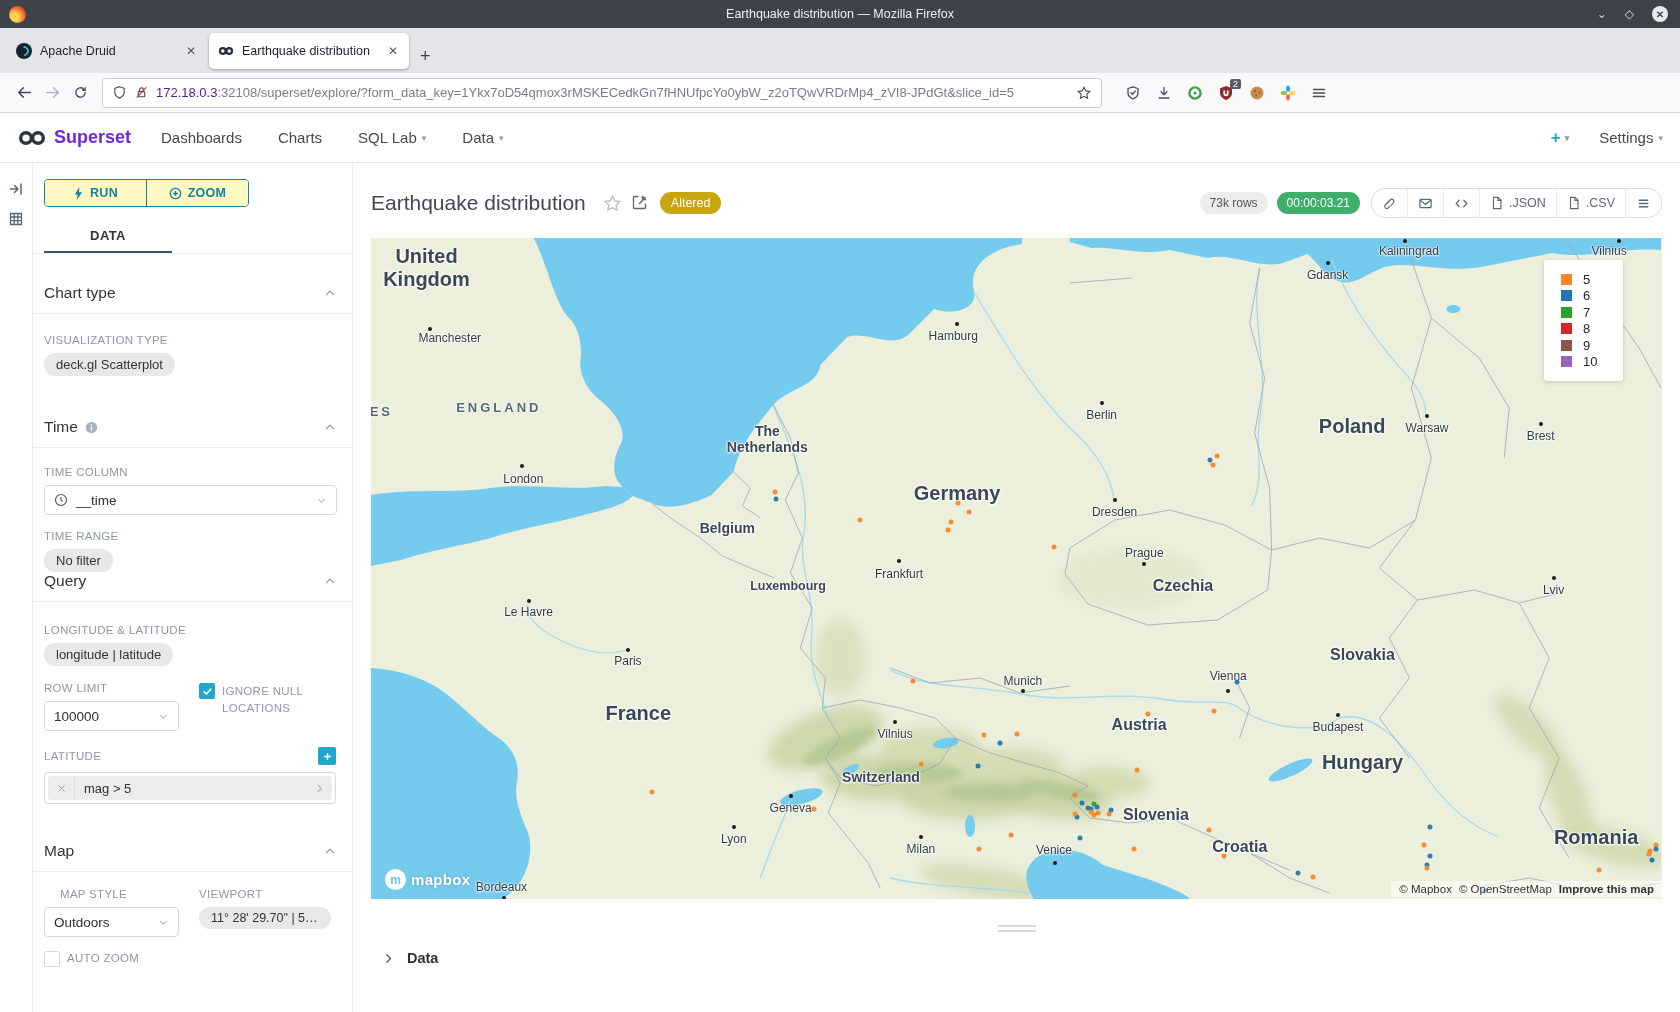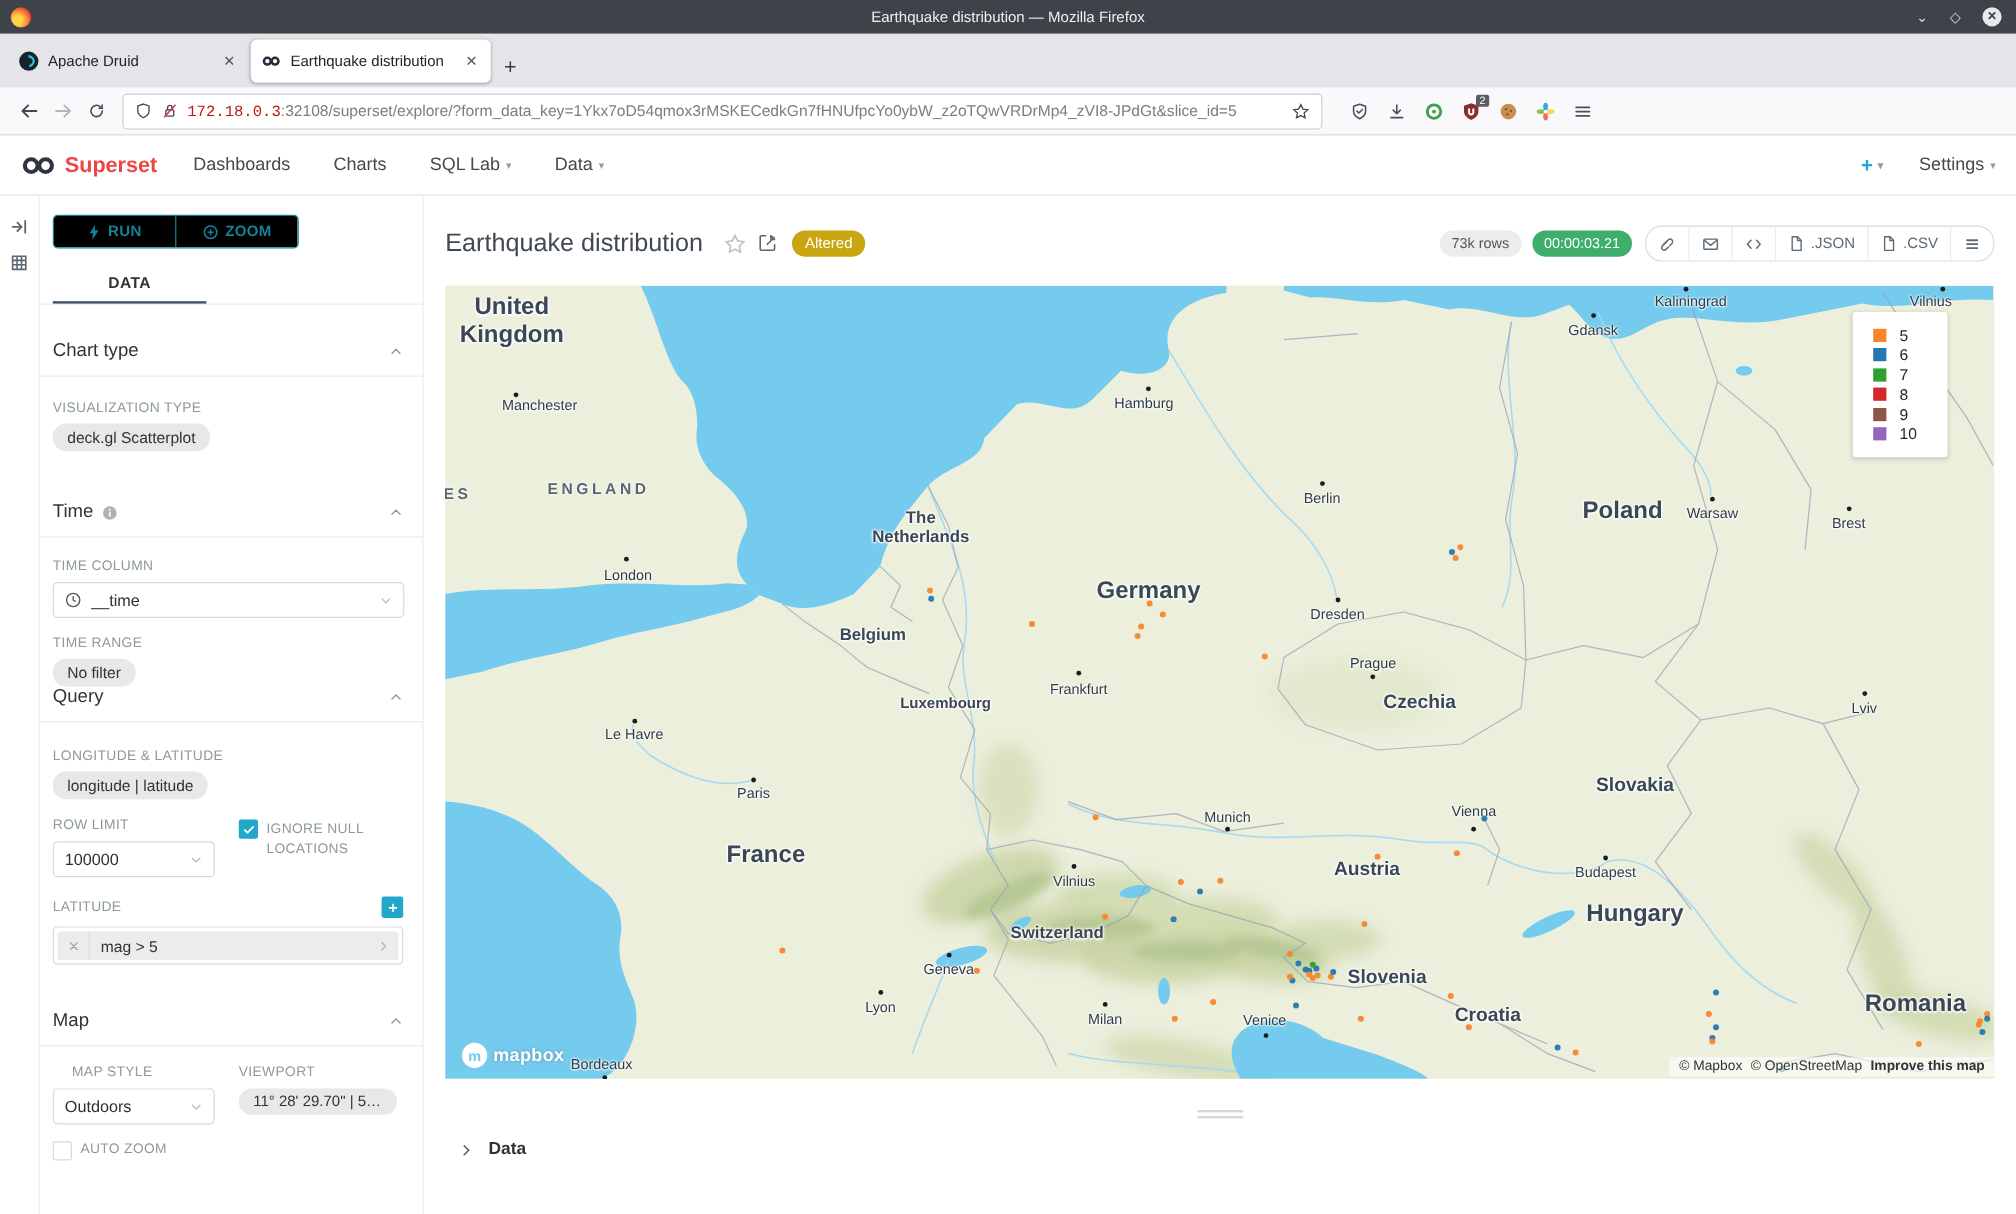--- a/index.html
+++ b/index.html
@@ -25,42 +25,42 @@
   .fav-druid{border-radius:50%;background:#16232c;position:relative;}
   .fav-druid::after{content:"";position:absolute;inset:3px;border-radius:50%;border:2px solid #29c0d6;border-left-color:transparent;border-bottom-color:transparent;transform:rotate(40deg);}
   .fav-ss{display:flex;align-items:center;justify-content:center;color:#252d3a;}
   .newtab{font-size:18px;color:#3a3d44;padding:0 10px 6px 10px;}
 
   .toolbar{height:40px;background:#f9f9fb;border-bottom:1px solid #d4d4da;display:flex;align-items:center;padding:0 10px;}
   .nav-ic{width:28px;height:28px;display:flex;align-items:center;justify-content:center;color:#45484f;}
   .nav-ic.dis{color:#b4b6bd;}
   .urlbar{flex:1;height:30px;background:#fff;border:1px solid #ccccd6;border-radius:4px;display:flex;align-items:center;padding:0 9px;margin:0 8px;max-width:1000px;}
   .url-text{flex:1;font-size:13px;white-space:nowrap;overflow:hidden;margin-left:7px;}
-  .url-host{color:#b91c1c;font-family:Liberation Mono, monospace;}
+  .url-host{color:#4c1d95;}
   .url-rest{color:#7c7c85;}
   .ext-row{display:flex;align-items:center;gap:13px;margin-left:14px;padding-right:4px;}
   .ext{width:18px;height:18px;position:relative;display:flex;align-items:center;justify-content:center;color:#4c4f57;}
   .badge{position:absolute;top:-5px;right:-6px;background:#5b5b66;color:#fff;font-size:9px;padding:0 3px;border-radius:2px;}
 
   
   .ss-nav{height:50px;background:#fff;border-bottom:1px solid #e3e3e3;display:flex;align-items:center;padding:0 17px;}
   .ss-logo{display:flex;align-items:center;gap:7px;margin-right:30px;color:#2f3642;}
-  .ss-brand{font-size:18px;font-weight:700;color:#ef4444;}
+  .ss-brand{font-size:18px;font-weight:700;color:#6d28d9;}
   .ss-links{display:flex;align-items:center;gap:36px;font-size:15px;color:#484848;}
   .ss-link{display:flex;align-items:center;gap:5px;}
   .caret{font-size:9px;color:#999;}
   .ss-right{margin-left:auto;display:flex;align-items:center;gap:30px;font-size:15px;color:#484848;}
   .ss-plus{color:#20a7c9;font-weight:700;font-size:17px;display:flex;align-items:center;gap:4px;}
 
   
   .content{display:flex;height:849px;}
   .rail{width:33px;border-right:1px solid #ececec;display:flex;flex-direction:column;align-items:center;padding-top:18px;gap:14px;color:#5b6770;}
   .cpanel{width:320px;border-right:1px solid #ececec;padding:16px 16px 0 11px;overflow:hidden;flex:none;}
   .runrow{display:flex;border:1px solid #148299;border-radius:4px;overflow:hidden;width:205px;height:28px;}
-  .runbtn{flex:1;display:flex;align-items:center;justify-content:center;gap:6px;color:#148299;font-size:12.5px;font-weight:700;letter-spacing:.3px;background:#000000;}
+  .runbtn{flex:1;display:flex;align-items:center;justify-content:center;gap:6px;color:#148299;font-size:12.5px;font-weight:700;letter-spacing:.3px;background:#fef9c3;}
   .runbtn + .runbtn{border-left:1px solid #148299;}
   .tabline{border-bottom:1px solid #ececec;margin:12px -16px 0 -11px;padding:0 16px 0 11px;}
   .datatab{width:128px;text-align:center;font-size:13px;font-weight:700;letter-spacing:.4px;color:#333;padding:9px 0 8px;border-bottom:2px solid #41516b;}
   .sechdr{display:flex;align-items:center;justify-content:space-between;font-size:15.5px;color:#333;}
   .sechdr .ttl{display:flex;align-items:center;gap:7px;}
   .sec-hr{border:none;border-top:1px solid #ececec;margin:11px -16px 0 -11px;}
   .flabel{font-size:11.5px;color:#8d99a0;letter-spacing:.3px;margin:18px 0 7px;}
   .pill{display:inline-block;background:#e8e8e8;border-radius:11px;padding:4px 12px;font-size:13px;color:#333;}
   .sel{height:30px;border:1px solid #d9d9d9;border-radius:4px;display:flex;align-items:center;padding:0 9px;font-size:13.5px;color:#2f2f2f;background:#fff;gap:8px;}
   .sel .grow{flex:1;}

